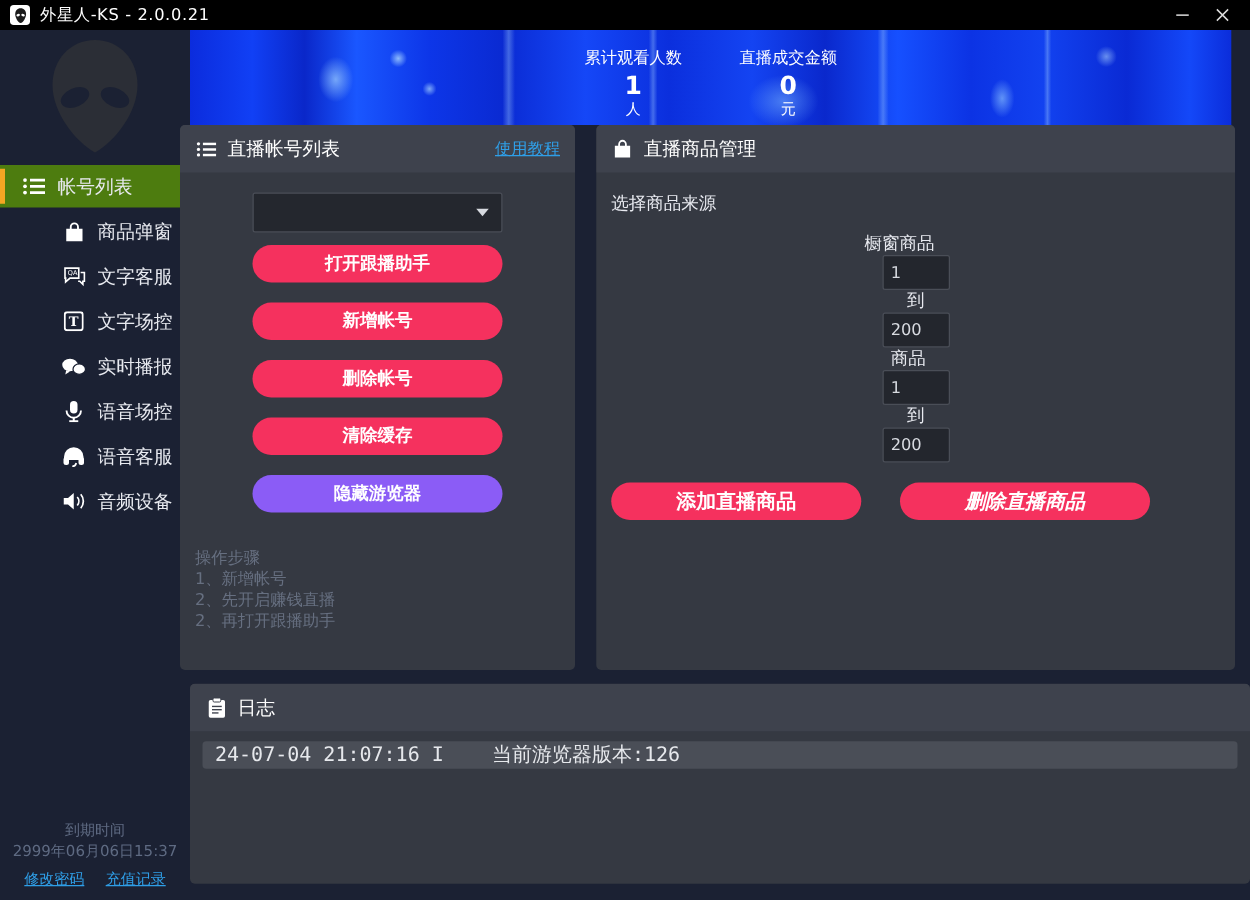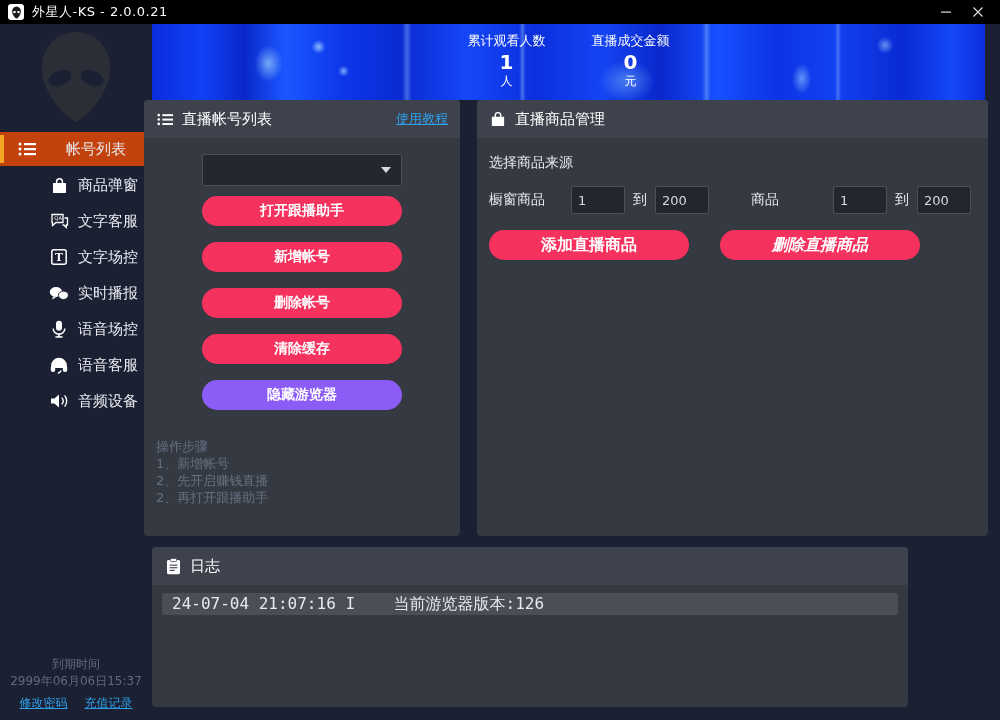--- a/index.html
+++ b/index.html
@@ -54,21 +54,21 @@
   .nav { margin-top: 2px; }
   .nav-item {
     position: relative;
     height: 34px;
     display: flex; align-items: center;
     padding-left: 16px;
     color: #e8eaf0; font-size: 15px;
     cursor: pointer;
   }
   .nav-item + .nav-item { margin-top: 2px; padding-left: 48px; }
-  .nav-item.active { background: #c2410c; gap: 20px; }
+  .nav-item.active { background: #4d7c0f; }
   .nav-item.active::before {
     content: ""; position: absolute; left: 0; top: 3px;
     width: 4px; height: 28px; background: #f5a623;
   }
   .nav-ico {
     width: 22px; height: 20px; margin-right: 8px;
     display: flex; align-items: center; justify-content: center;
     flex: 0 0 22px;
   }
   .nav-ico svg { display: block; }
@@ -110,21 +110,21 @@
         #0d36e8 23%, #0a2ad2 30%, #1547f7 38%, #0b2fdd 46%,
         #1444f2 54%, #0a28cc 61%, #1650ff 68%, #0c33e4 75%,
         #1242f0 82%, #0a2ad4 90%, #1448f8 96%, #0b2ddb 100%);
   }
   .banner .streak {
     position: absolute; top: 0; bottom: 0;
     background: linear-gradient(90deg, rgba(255,255,255,0), rgba(170,215,255,.35), rgba(255,255,255,0));
   }
   .banner-stats {
     position: absolute; left: 0; top: 0; right: 0; bottom: 0;
-    display: flex; justify-content: center; align-items: flex-start;
+    display: flex; justify-content: center; align-items: center;
     gap: 46px; padding-top: 8px;
   }
   .stat { text-align: center; color: #fff; }
   .stat-label { font-size: 13px; line-height: 18px; }
   .stat-value { font-size: 20px; line-height: 24px; font-weight: bold; }
   .stat-unit { font-size: 12px; line-height: 15px; }
 
   
   .panel {
     position: absolute;
@@ -143,21 +143,21 @@
   }
   .panel-title { color: #fff; font-size: 15px; }
   .panel-head .spacer { flex: 1; }
   .head-link {
     color: #2f9fe8; font-size: 13px;
     text-decoration: underline; cursor: pointer;
   }
 
   #panel-accounts { left: 144px; top: 100px; width: 316px; height: 436px; }
   #panel-goods    { left: 477px; top: 100px; width: 511px; height: 436px; }
-  #panel-log      { left: 152px; top: 547px; width: 756px; height: 160px; }
+  #panel-log      { left: 152px; top: 547px; width: 848px; height: 160px; }
 
   
   .acc-body { padding: 16px 0 0 0; }
   .combo {
     width: 200px; height: 32px; margin: 0 auto;
     background: #24272e; border: 1px solid #4a4e57; border-radius: 2px;
     display: flex; align-items: center; justify-content: flex-end;
     padding-right: 10px; cursor: pointer;
   }
   .combo .caret {
@@ -177,21 +177,21 @@
   .steps {
     margin: 28px 0 0 12px;
     color: #666f80; font-size: 13px; line-height: 17px;
   }
 
   
   .goods-body { padding: 16px 12px 0 12px; }
   .goods-label { color: #e8eaf0; font-size: 14px; }
   .goods-row {
     display: flex; align-items: center;
-    margin-top: 14px; gap: 0;
+    margin-top: 14px; gap: 0; flex-direction: column;
   }
   .goods-row .lbl { color: #e8eaf0; font-size: 14px; }
   .num-input {
     width: 54px; height: 28px;
     background: #23262d; border: 1px solid #4a4e57; border-radius: 2px;
     color: #d7dae0; font-size: 13px;
     padding: 0 6px; outline: none;
     font-family: "DejaVu Sans", "Liberation Sans", sans-serif;
   }
   .gbtn-row { display: flex; margin-top: 16px; }

